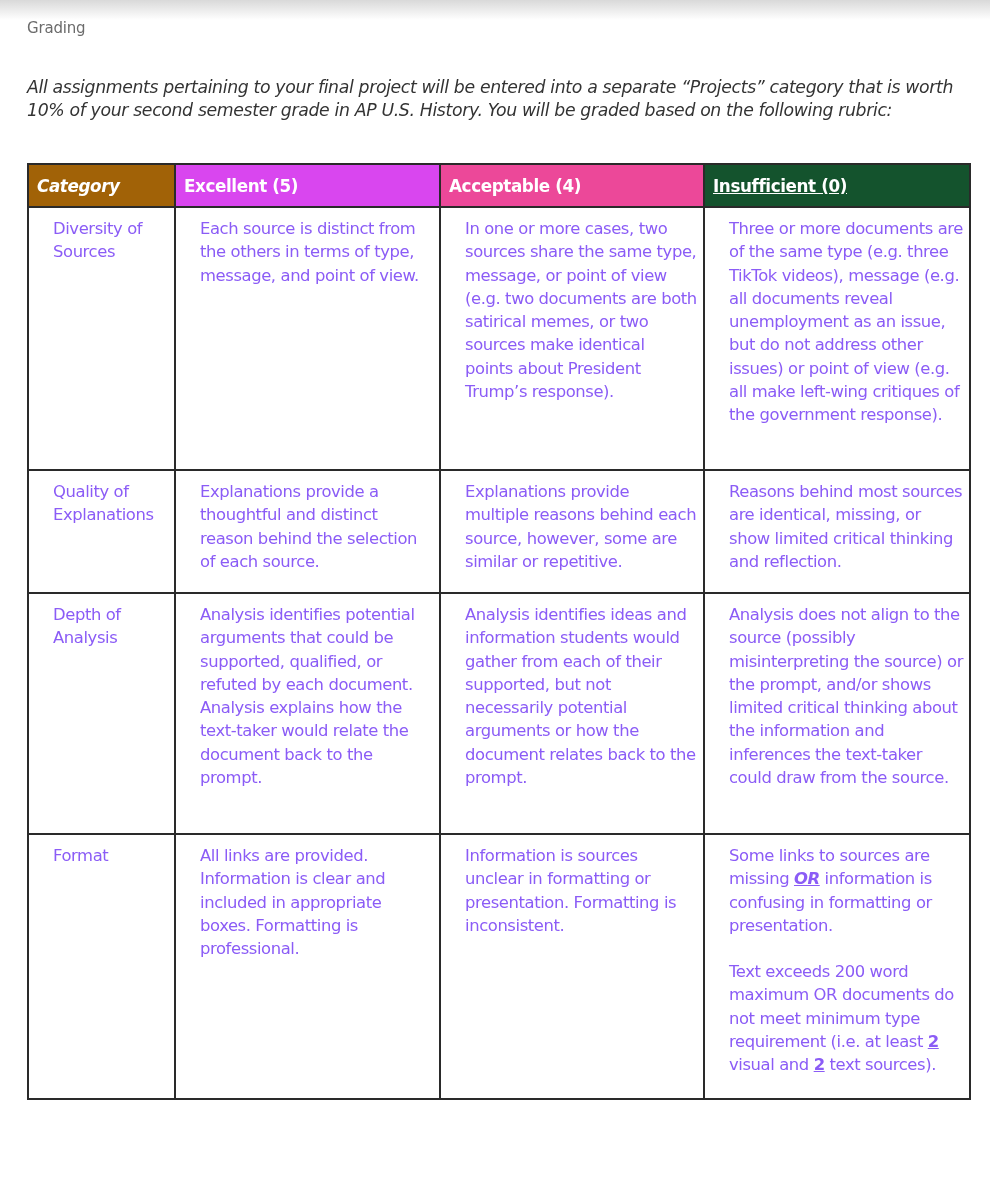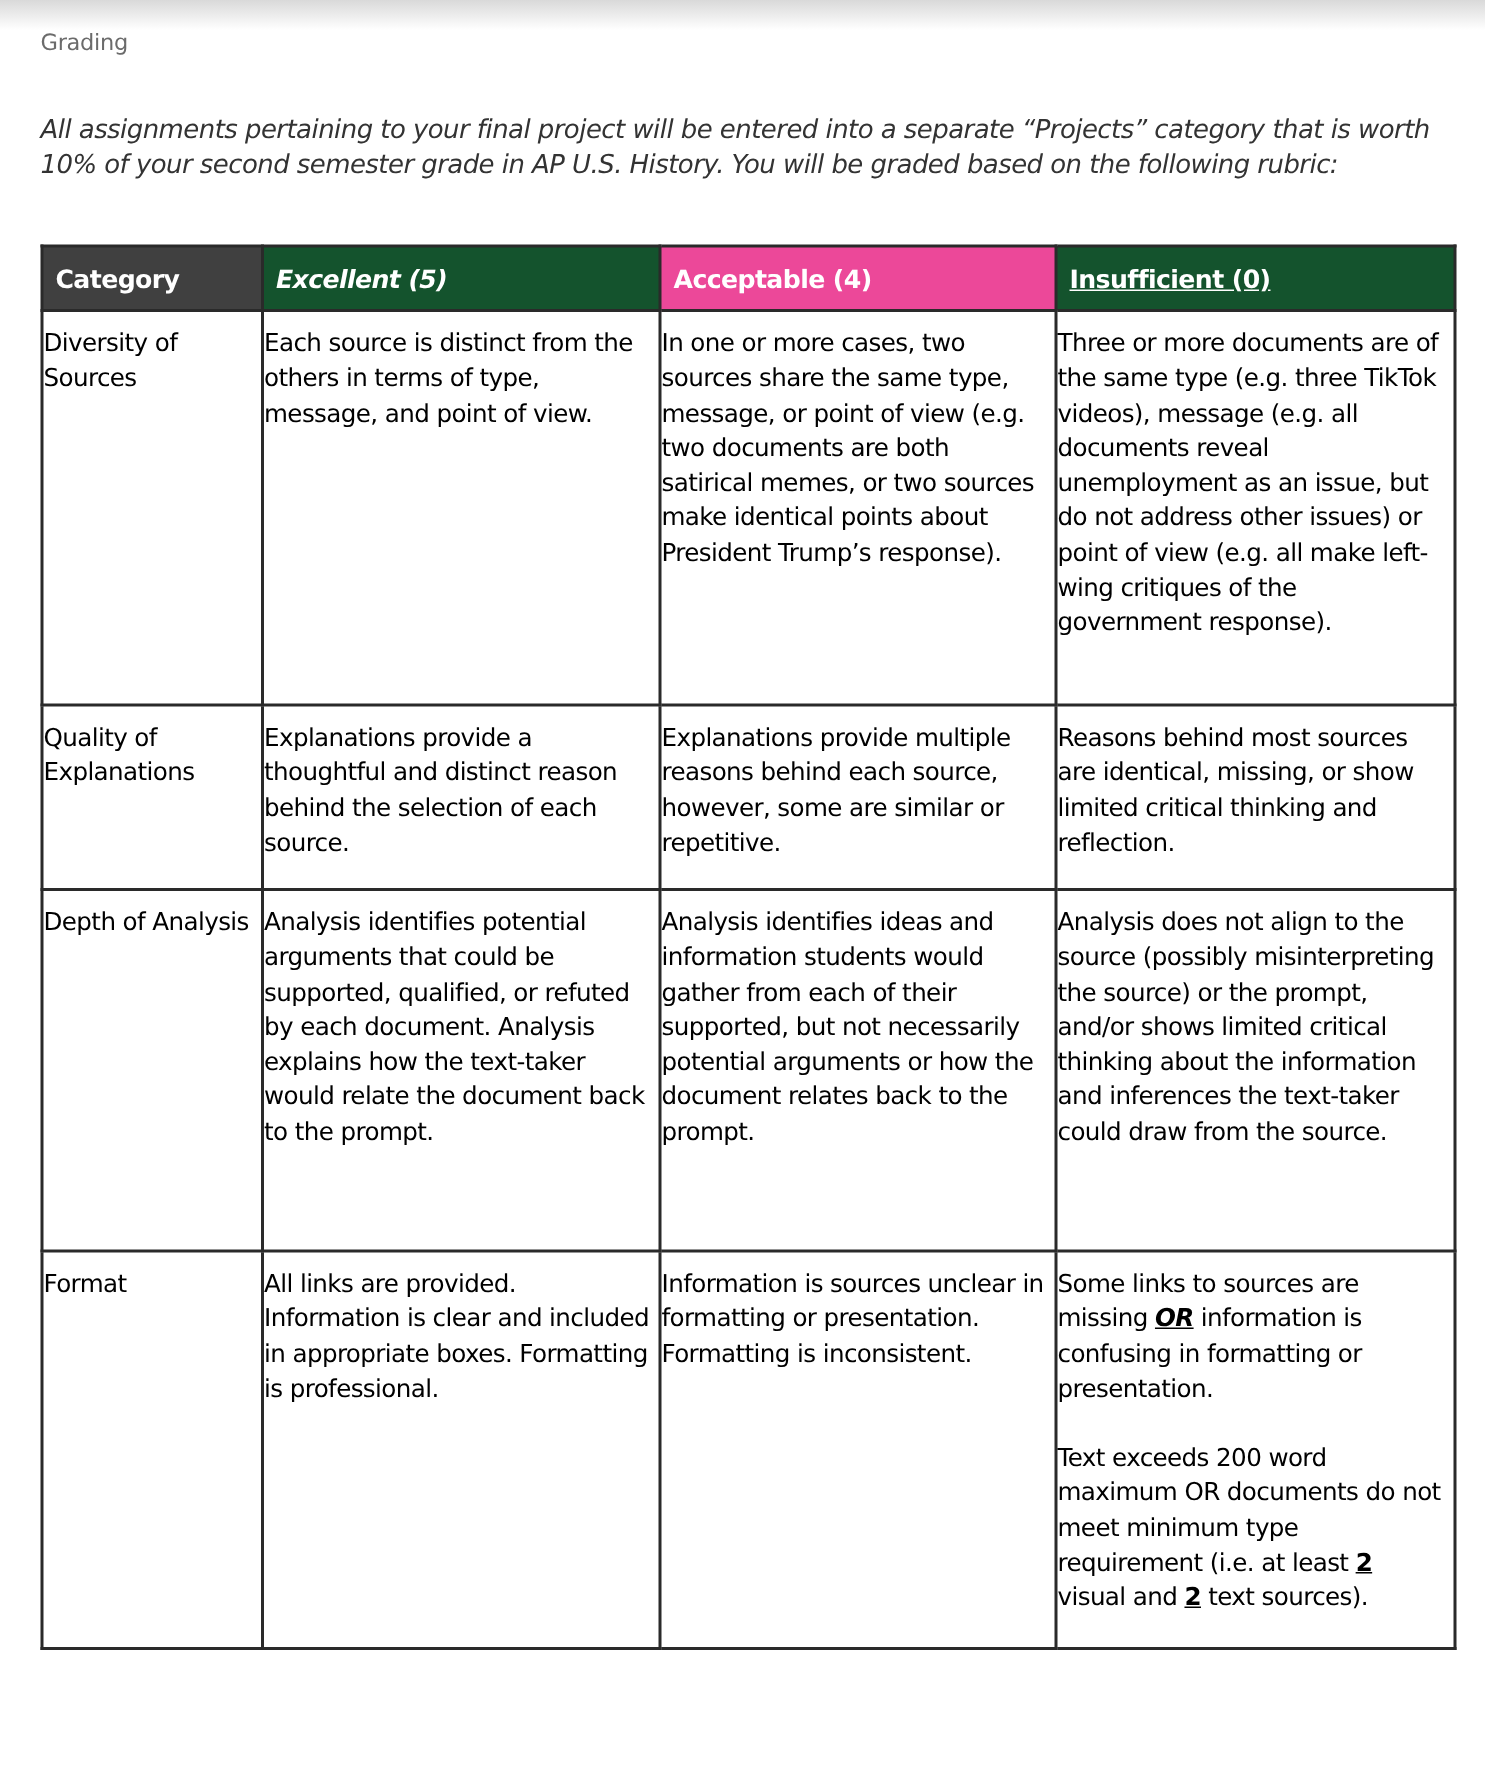--- a/index.html
+++ b/index.html
@@ -21,23 +21,23 @@
     .intro {
       position: absolute; left: 27px; top: 76px; width: 940px;
       font-size: 17.3px; line-height: 23px; color: #333; letter-spacing: -0.35px; font-style: italic;
     }
     table.rubric {
       position: absolute; left: 27px; top: 163px;
       width: 942px; border-collapse: collapse; table-layout: fixed;
     }
     table.rubric th, table.rubric td {
       border: 2px solid #2a2a2a; vertical-align: top;
-      padding: 9px 6px 6px 0;
+      padding: 9px 6px 6px 24px;
       font-size: 16.4px; line-height: 23.3px; letter-spacing: -0.4px;
-      text-align: left; color: #000000;
+      text-align: left; color: #8b5cf6;
     }
     table.rubric th {
       background: #4a86e3; color: #ffffff; font-weight: bold;
       padding: 9px 8px 8px 8px; font-size: 16.8px; line-height: 24px;
     }
     col.c1 { width: 147px; } col.c2 { width: 265px; } col.c3 { width: 264px; } col.c4 { width: 266px; }
     tr.r1 td { height: 246px; }
     tr.r2 td { height: 106px; }
     tr.r3 td { height: 224px; }
     tr.r4 td { height: 248px; border-radius: 14px; }
@@ -56,22 +56,22 @@
 
 <table class="rubric">
   <colgroup>
       <col class="c1">
       <col class="c2">
       <col class="c3">
       <col class="c4">
     </colgroup>
   <thead>
     <tr>
-      <th style="background: #404040;">Category</th>
-      <th style="background: #14532d; font-style: italic;">Excellent (5)</th>
+      <th style="background: #a16207; font-style: italic;">Category</th>
+      <th style="background: #d946ef;">Excellent (5)</th>
       <th style="background: #ec4899;">Acceptable (4)</th>
       <th style="background: #14532d; text-decoration: underline;">Insufficient (0)</th>
     </tr>
   </thead>
   <tbody>
     <tr class="r1">
       <td>Diversity of Sources</td>
       <td>Each source is distinct from the others in terms of type, message, and point of view.</td>
       <td>In one or more cases, two sources share the same type, message, or point of view (e.g. two documents are both satirical memes, or two sources make identical points about President Trump’s response).</td>
       <td>Three or more documents are of the same type (e.g. three TikTok videos), message (e.g. all documents reveal unemployment as an issue, but do not address other issues) or point of view (e.g. all make left-wing critiques of the government response).</td>

